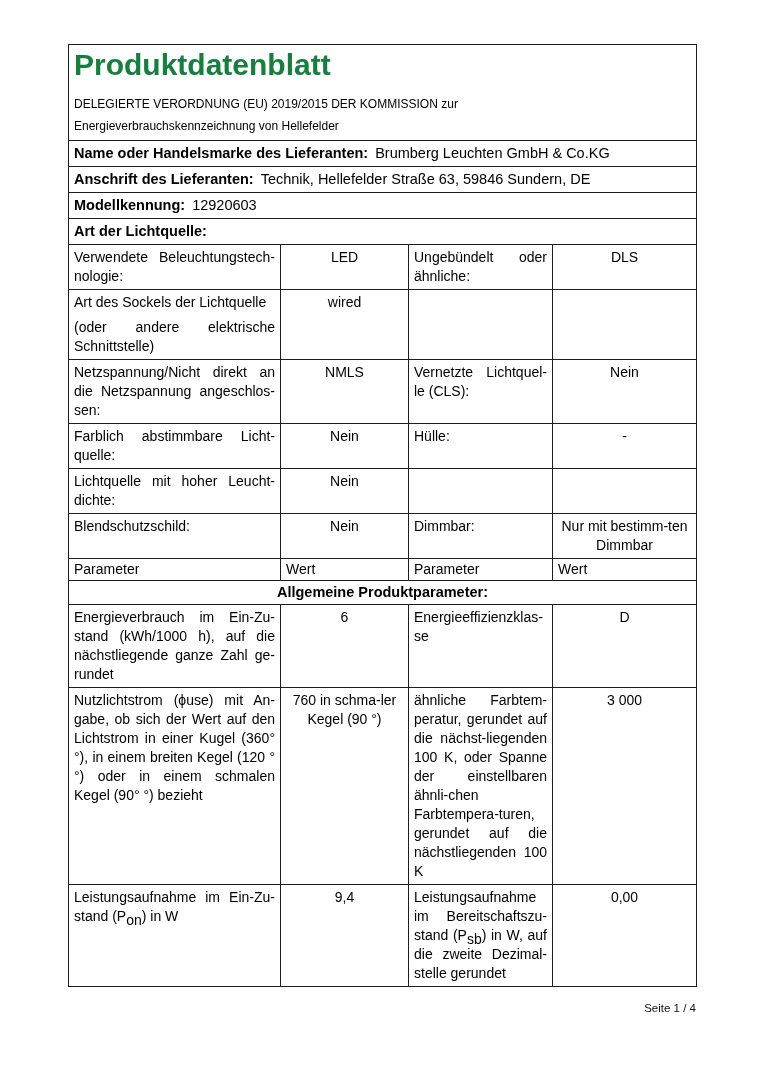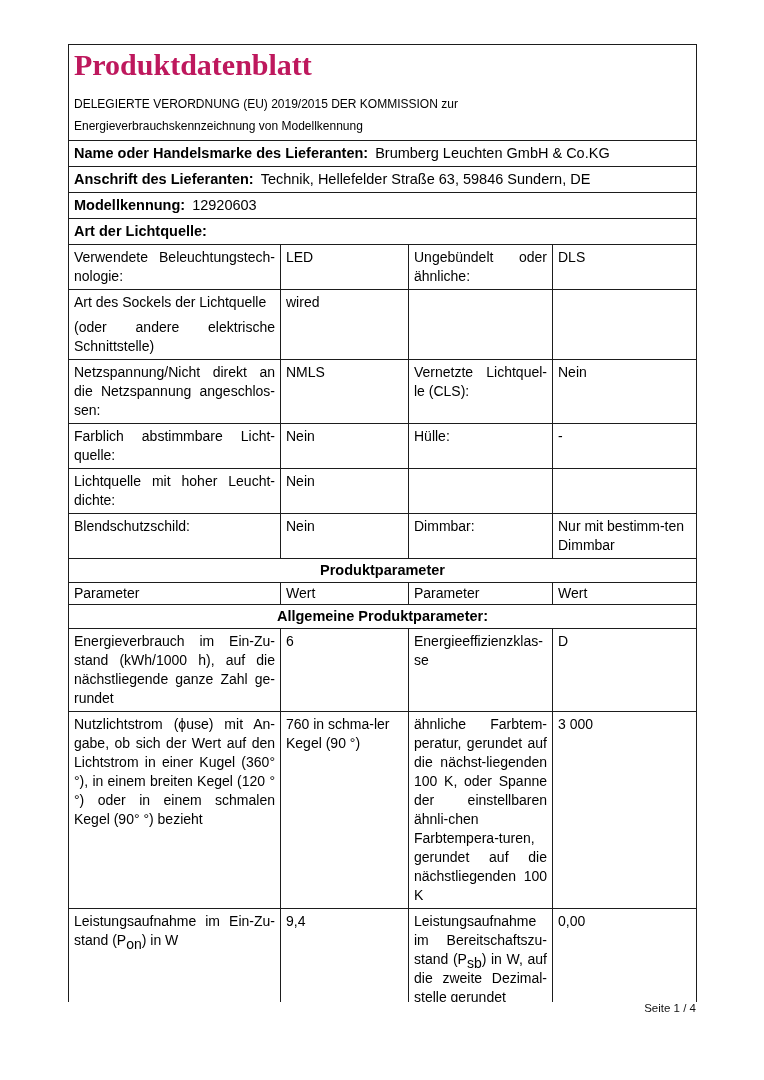--- a/index.html
+++ b/index.html
@@ -39,21 +39,21 @@
     font-weight:bold;
     color:#3a0a9c;
     line-height:34px;
     letter-spacing:0px;
   }
   .reg{margin-top:11px;font-size:12px;line-height:22px;}
   td.kv{padding:4px 6px;font-size:14.5px;line-height:19px;}
   .b{font-weight:bold;}
   .v{margin-left:7px;}
   td.p{text-align:justify;}
-  td.val{text-align:left;margin-top:10px;}
+  td.val{text-align:center;margin-top:10px;}
   tr.sec td{
     text-align:center;
     font-weight:bold;
     font-size:14.5px;
     padding:2px 5px;
     height:18px;
   }
   tr.hdr td{padding:1px 5px;height:19px;}
   .p2{margin-top:6px;}
   sub{font-size:14px;line-height:0;}
@@ -81,24 +81,24 @@
       <colgroup>
           <col class="c1">
           <col class="c2">
           <col class="c3">
           <col class="c4">
         </colgroup>
       <tbody>
 
       <tr>
         <td colspan="4" class="head-cell">
-          <div class="title" style="color: #be185d; font-family: Liberation Serif, serif;">Produktdatenblatt</div>
+          <div class="title" style="color: #15803d;">Produktdatenblatt</div>
           <div class="reg">
             <div>DELEGIERTE VERORDNUNG (EU) 2019/2015 DER KOMMISSION zur</div>
-            <div>Energieverbrauchskennzeichnung von Modellkennung</div>
+            <div>Energieverbrauchskennzeichnung von Hellefelder</div>
           </div>
         </td>
       </tr>
 
       <tr>
         <td colspan="4" class="kv">
           <span class="b">Name oder Handelsmarke des Lieferanten:</span><span class="v">Brumberg Leuchten GmbH &amp; Co.KG</span>
         </td>
       </tr>
 
@@ -158,23 +158,20 @@
         <td class="val"></td>
       </tr>
 
       <tr class="r6">
         <td class="p">Blendschutzschild:</td>
         <td class="val">Nein</td>
         <td class="p">Dimmbar:</td>
         <td class="val">Nur mit bestimm-ten Dimmbar</td>
       </tr>
 
-      <tr class="sec">
-        <td colspan="4">Produktparameter</td>
-      </tr>
 
       <tr class="hdr">
         <td>Parameter</td>
         <td>Wert</td>
         <td>Parameter</td>
         <td>Wert</td>
       </tr>
 
       <tr class="sec">
         <td colspan="4">Allgemeine Produktparameter:</td>

